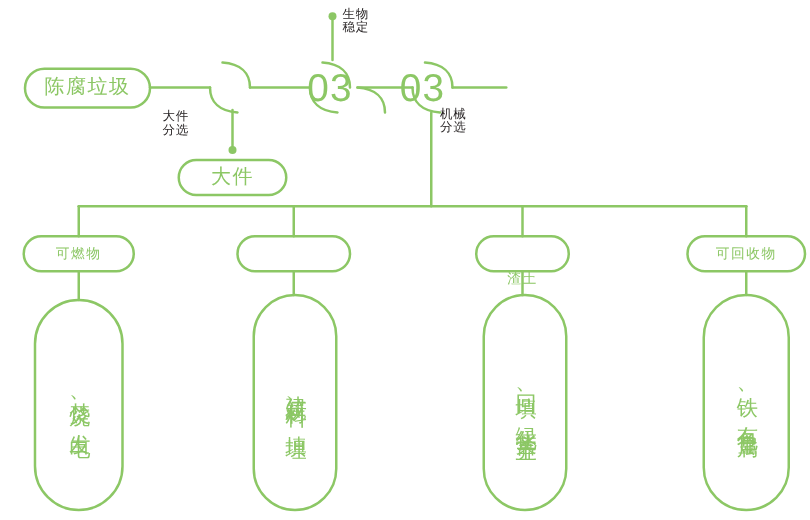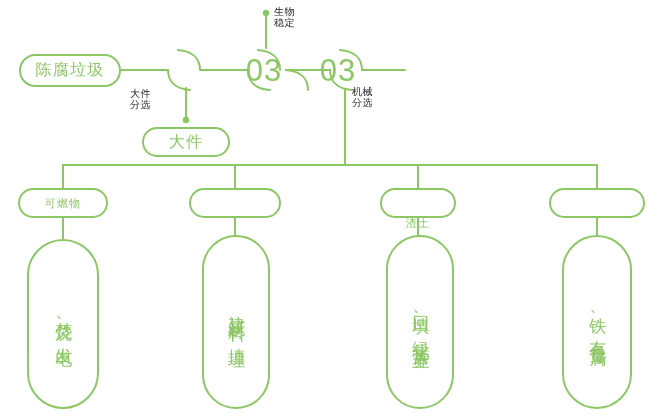--- a/index.html
+++ b/index.html
@@ -124,19 +124,20 @@
 分选</div>
   <div class="lbl dark" style="left:274px;top:6px;text-align:left;">生物
 稳定</div>
   <div class="lbl dark" style="left:352px;top:86px;text-align:left;">机械
 分选</div>
 
   <div class="pill-text" style="left:186px;top:142px;">大件</div>
 
   <div class="pill-text small" style="left:63px;top:203px;">可燃物</div>
   <div class="pill-text small" style="left:418px;top:203px;margin-top:20px;">渣土</div>
+  <div class="pill-text small" style="left:597px;top:203px;">可回收物</div>
 
   <div class="vtext" style="left:63px;top:324px;">焚烧、发电</div>
   <div class="vtext" style="left:236px;top:322px;">建筑材料、填埋</div>
   <div class="vtext" style="left:420px;top:322px;">回填、绿化营养土</div>
   <div class="vtext" style="left:597px;top:322px;">铁、有色金属</div>
 
 </div>
 
 </body></html>

